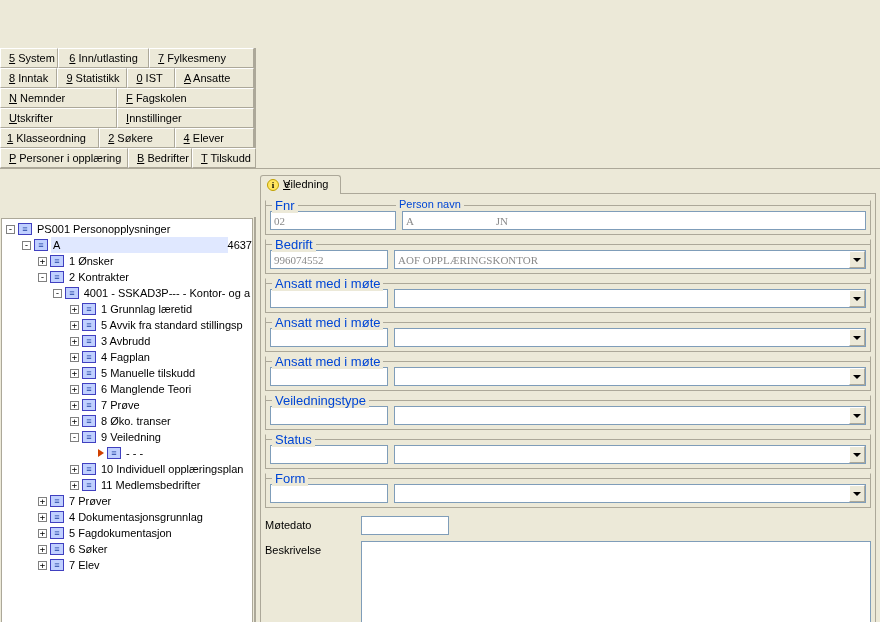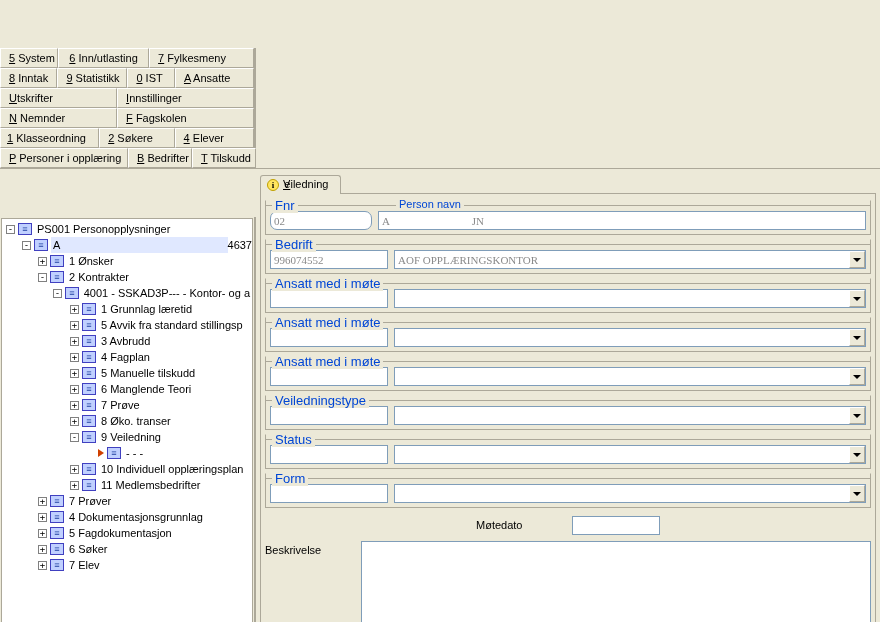--- a/index.html
+++ b/index.html
@@ -117,27 +117,27 @@
         <div class="menubtn" style="width: 58px;"><span class="ul">5</span> System</div>
         <div class="menubtn" style="width: 92px; text-align: center;"><span class="ul">6</span> Inn/utlasting</div>
         <div class="menubtn" style="width: 106px;"><span class="ul">7</span> Fylkesmeny</div>
       </div>
     <div class="menurow" id="mr2">
         <div class="menubtn" style="width: 58px;"><span class="ul">8</span> Inntak</div>
         <div class="menubtn" style="width: 70px;"><span class="ul">9</span> Statistikk</div>
         <div class="menubtn" style="width: 48px;"><span class="ul">0</span> IST</div>
         <div class="menubtn" style="width: 80px;"><span class="ul">A</span> Ansatte</div>
       </div>
+    <div class="menurow" id="mr3">
+        <div class="menubtn" style="width: 118px;"><span class="ul">N</span> Nemnder</div>
+        <div class="menubtn" style="width: 138px;"><span class="ul">F</span> Fagskolen</div>
+      </div>
     <div class="menurow" id="mr4">
         <div class="menubtn" style="width: 118px;"><span class="ul">U</span>tskrifter</div>
         <div class="menubtn" style="width: 138px;"><span class="ul">I</span>nnstillinger</div>
-      </div>
-    <div class="menurow" id="mr3">
-        <div class="menubtn" style="width: 118px;"><span class="ul">N</span> Nemnder</div>
-        <div class="menubtn" style="width: 138px;"><span class="ul">F</span> Fagskolen</div>
       </div>
     <div class="menurow" id="mr5">
         <div class="menubtn" style="width: 100px; padding-left: 6px;"><span class="ul">1</span> Klasseordning</div>
         <div class="menubtn" style="width: 76px;"><span class="ul">2</span> Søkere</div>
         <div class="menubtn" style="width: 80px;"><span class="ul">4</span> Elever</div>
       </div>
     <div class="menurow" id="mr6">
         <div class="menubtn" style="width: 128px;"><span class="ul">P</span> Personer i opplæring</div>
         <div class="menubtn" style="width: 64px;"><span class="ul">B</span> Bedrifter</div>
         <div class="menubtn" style="width: 64px;"><span class="ul">T</span> Tilskudd</div>
@@ -293,21 +293,21 @@
         <span class="info-icon">i</span><span class="ul">V</span><span style="margin-left:-6px;">eiledning</span>
       </div>
     </div>
 
     <div class="panel">
 
       <div class="groupbox">
         <span class="glabel">Fnr</span>
         <span class="glabel2" style="left:130px;">Person navn</span>
         <div class="row">
-          <input class="field" style="width: 102px; border-radius: 7px;" readonly="" value="02">
+          <input class="field" style="width: 126px;" readonly="" value="02">
           <input class="field" style="flex: 1 1 0%;" readonly="" value="A                              JN">
         </div>
       </div>
 
       <div class="groupbox">
         <span class="glabel">Bedrift</span>
         <div class="row">
           <input class="field" style="width: 118px;" readonly="" value="996074552">
           <div class="combo">
             <input class="field" readonly="" value="AOF OPPLÆRINGSKONTOR" style="">
@@ -375,21 +375,21 @@
         <span class="glabel">Form</span>
         <div class="row">
           <input class="field enabled" style="width: 118px;">
           <div class="combo">
             <input class="field enabled" style="">
             <div class="combo-btn"></div>
           </div>
         </div>
       </div>
 
-      <div class="row" style="margin:8px 0 6px 0;justify-content:center;">
+      <div class="row" style="margin:8px 0 6px 0;">
         <div class="static-label">Møtedato</div>
         <input class="datebox" style="">
       </div>
       <div class="row">
         <div class="static-label">Beskrivelse</div>
         <div class="textarea"></div>
       </div>
 
     </div>
   </div>

